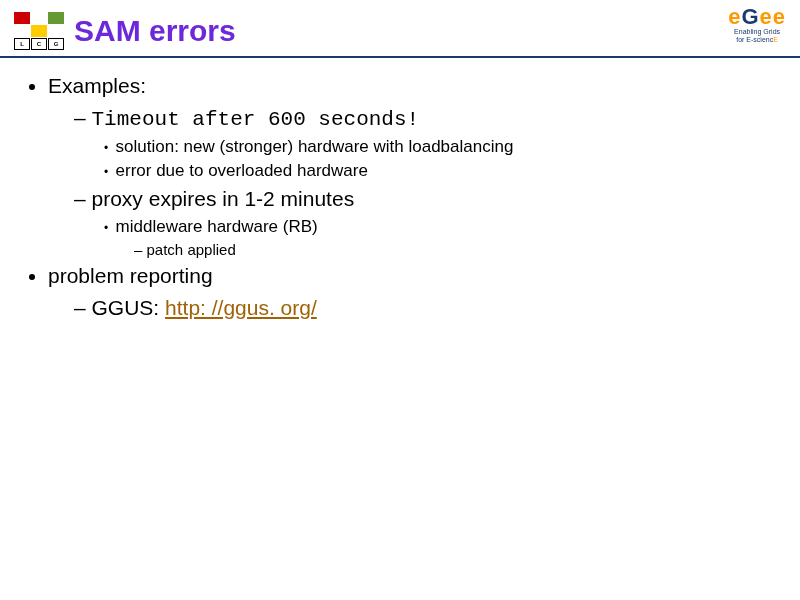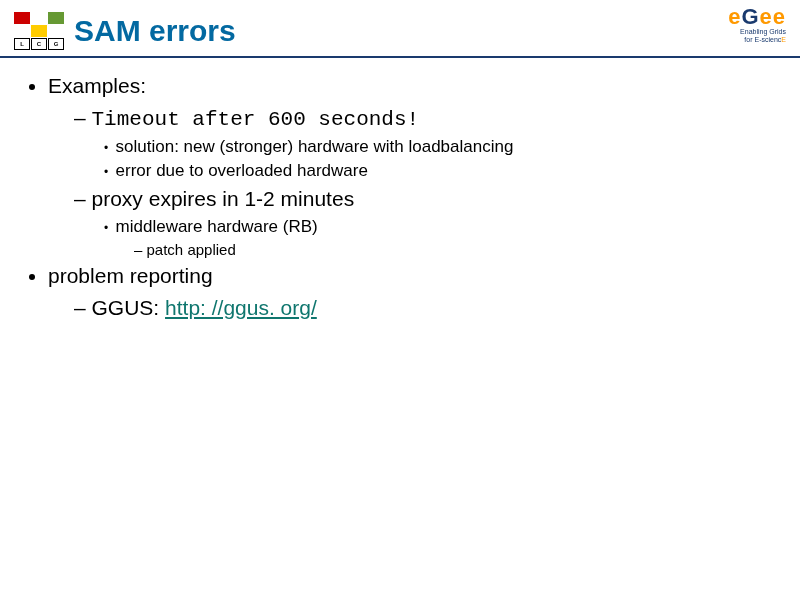--- a/index.html
+++ b/index.html
@@ -34,28 +34,28 @@
   .sq.w { background: #fff; }
   .sq.blk {
     background: #fff;
     border: 1px solid #000;
     display:flex; align-items:center; justify-content:center;
     font-size: 6px; font-weight:bold;
   }
   .title {
     font-size: 30px;
     font-weight: bold;
-    color: #0369a1;
+    color: #6d28d9;
     margin-top: 6px;
   }
   .egee-logo {
     position: absolute;
     right: 14px;
     top: 6px;
-    text-align: right;
+    text-align: center;
   }
   .egee-main {
     font-size: 22px;
     font-weight: bold;
     letter-spacing: 1px;
     color: #1a3a6e;
     line-height: 1;
   }
   .egee-main .orange { color: #ff9900; }
   .egee-sub {
@@ -72,21 +72,21 @@
   ul.lvl1 > li { margin-bottom: 6px; }
   ul.lvl2 { list-style: none; padding-left: 26px; margin-top: 8px; }
   ul.lvl2 > li { margin-bottom: 6px; }
   ul.lvl2 > li::before { content: "– "; }
   ul.lvl3 { list-style: none; padding-left: 30px; margin-top: 6px; font-size: 17px; }
   ul.lvl3 > li { margin-bottom: 4px; }
   ul.lvl3 > li::before { content: "• "; font-size: 12px; vertical-align: middle; margin-right: 4px;}
   ul.lvl4 { list-style: none; padding-left: 30px; margin-top: 4px; font-size: 15px; }
   ul.lvl4 > li::before { content: "– "; }
   .mono { font-family: "Courier New", monospace; }
-  a.link { color: #0f766e; text-decoration: underline; }
+  a.link { color: #a16207; text-decoration: underline; }
 </style>
 </head>
 <body>
 
 <div class="header">
   <div class="lcg-logo">
     <div class="sq r"></div>
       <div class="sq w"></div>
       <div class="sq g"></div>
     <div class="sq w"></div>

